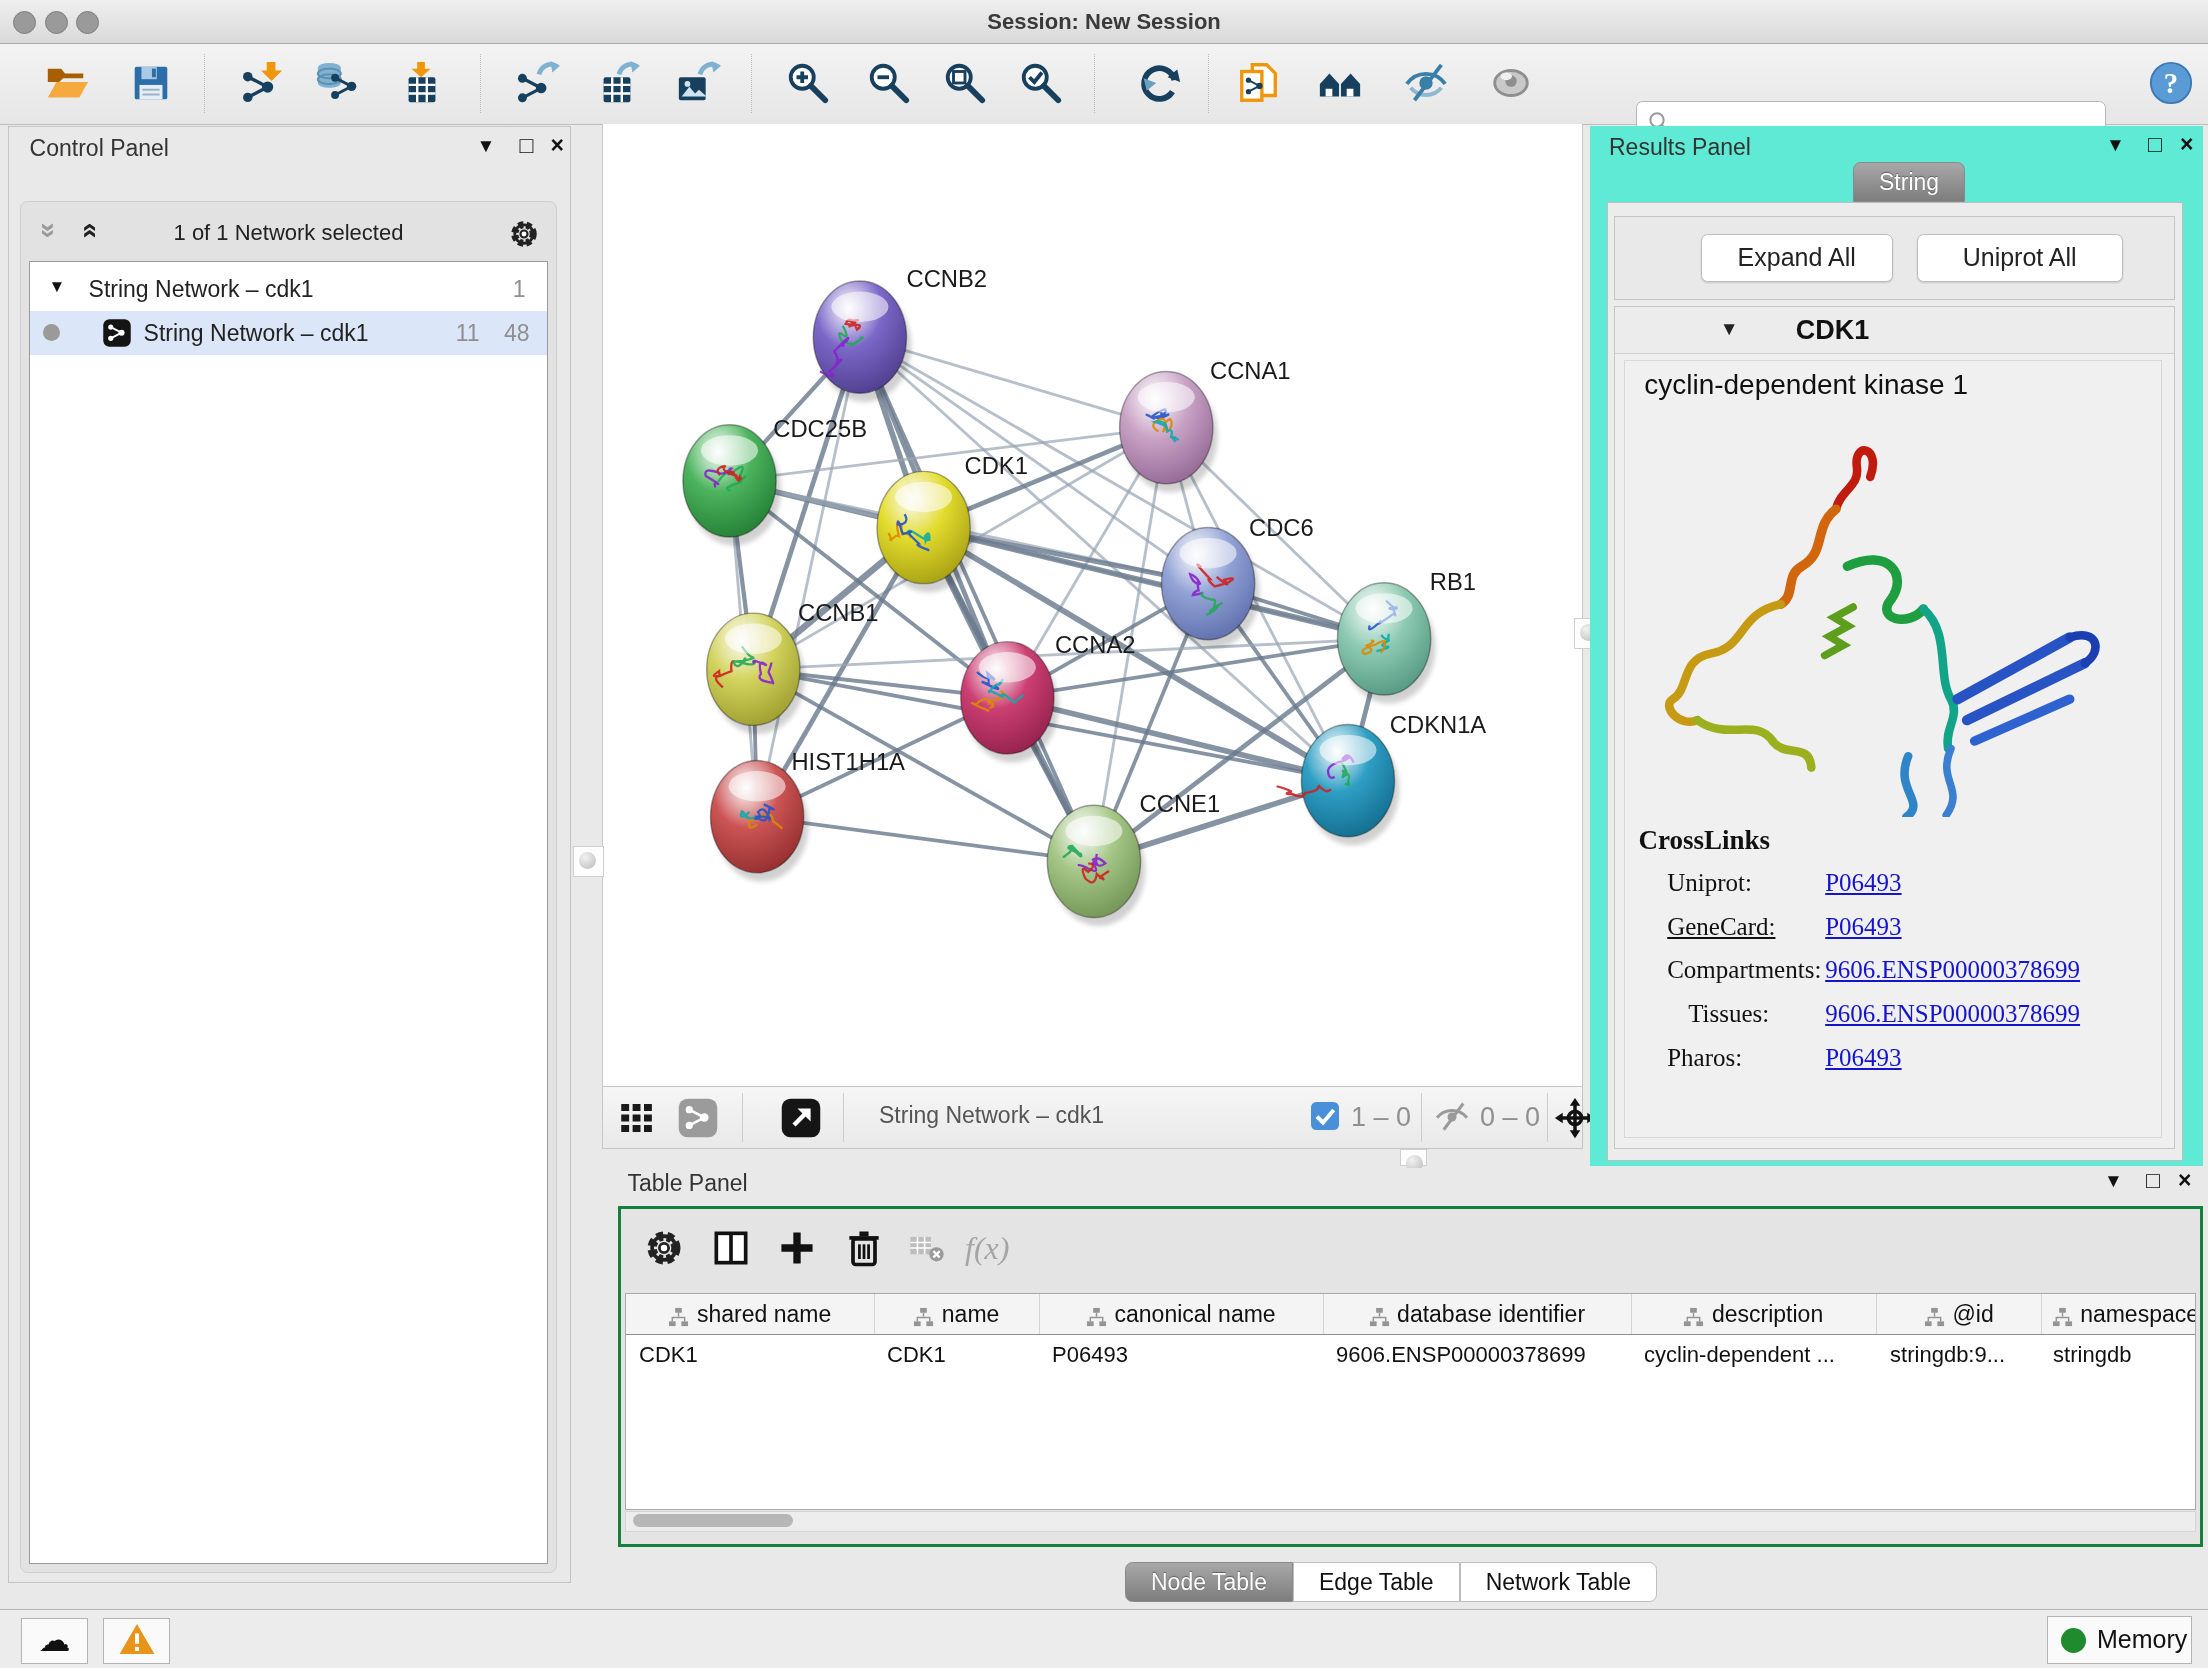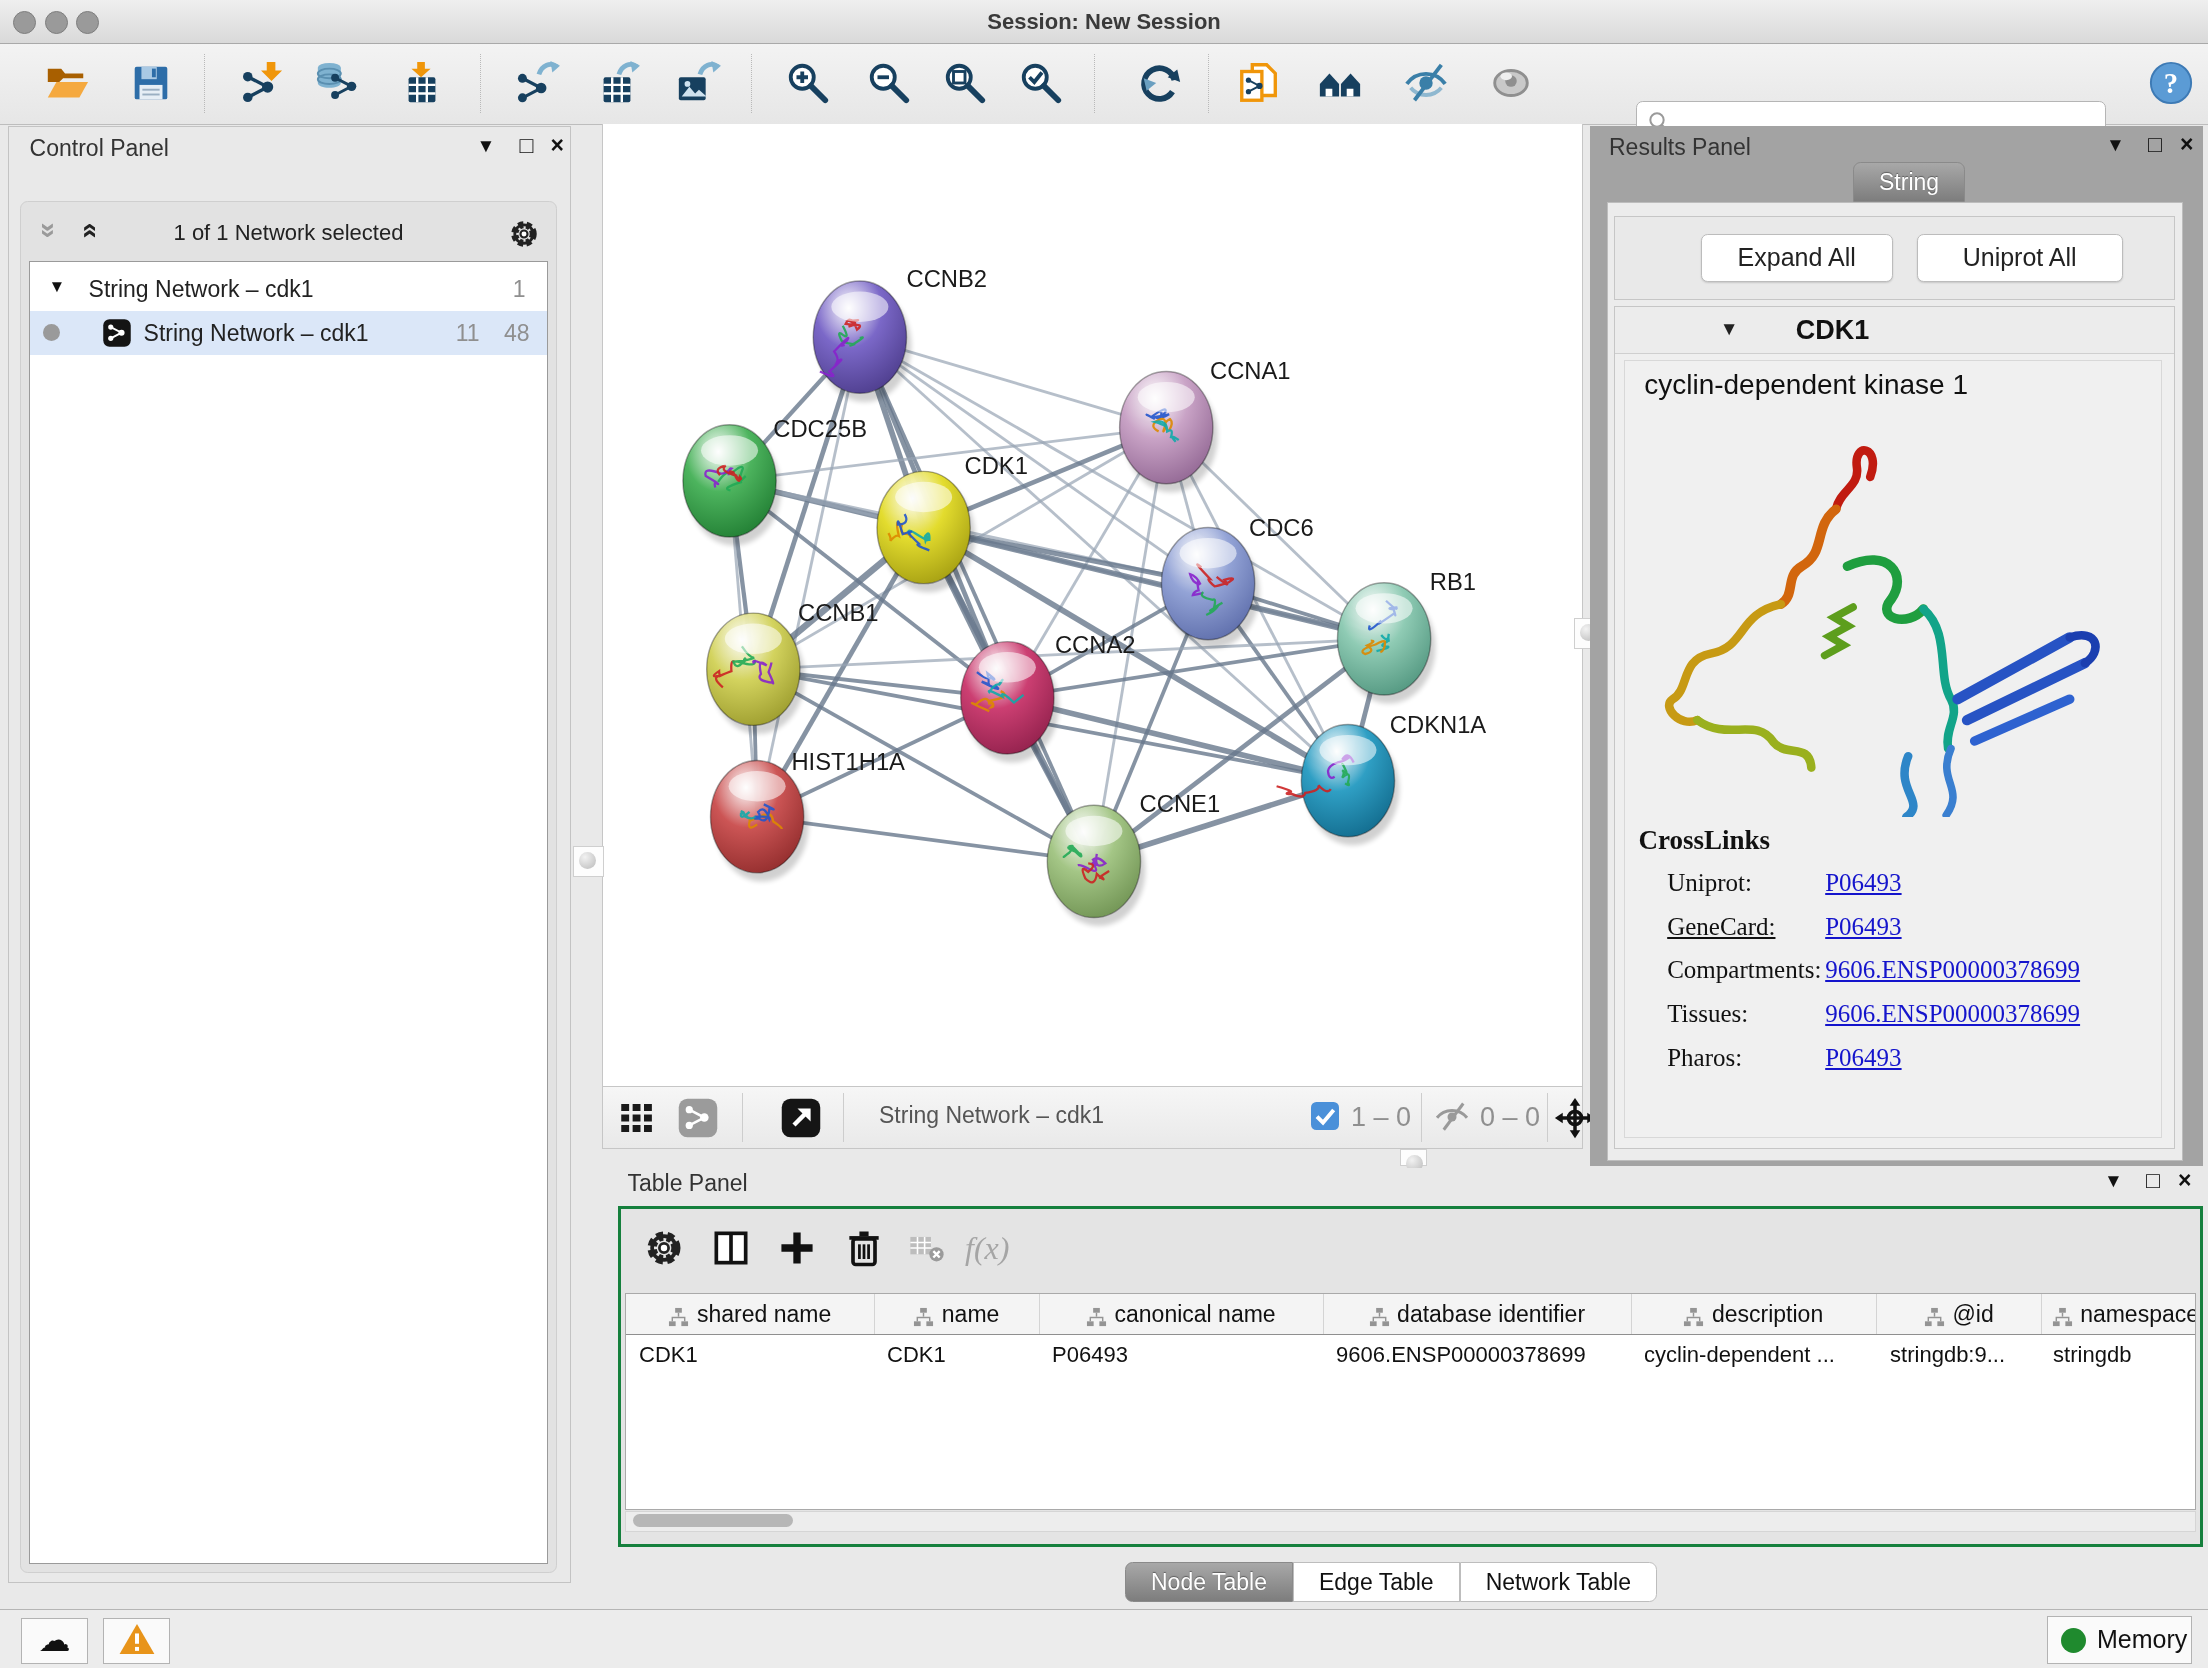--- a/index.html
+++ b/index.html
@@ -47,21 +47,21 @@
   
   .net-canvas{position:absolute;left:602px;top:124px;width:979px;height:963px;background:#fff;
      border-left:1px solid #c6c6c6;border-right:1px solid #c6c6c6;}
   .net-toolbar{position:absolute;left:602px;top:1086px;width:979px;height:61px;
      background:linear-gradient(#f6f6f6,#e9e9e9);border:1px solid #c6c6c6;}
   .nt-icon{position:absolute;top:9.5px;width:42px;height:42px;cursor:pointer;}
   .nt-div{position:absolute;top:5.7px;height:49px;border-left:1px solid #cdcdcd;}
   .nt-title{position:absolute;left:276px;top:15px;font-size:23px;color:#555;}
   .nt-count{position:absolute;top:15px;font-size:27px;color:#8f8f8f;}
   
-  .results-panel{position:absolute;left:1590px;top:126px;width:613px;height:1040px;background:#a3a3a3;}
+  .results-panel{position:absolute;left:1590px;top:126px;width:613px;height:1040px;background:#5eead4;}
   .rp-box{position:absolute;left:17px;top:76px;width:574px;height:957px;background:#ececec;
      border:1px solid #bdbdbd;}
   .rp-btnbox{position:absolute;left:5.7px;top:13.3px;width:559px;height:82px;background:#e9e9e9;
      border:1px solid #c6c6c6;}
   .rp-btn{position:absolute;top:17px;height:46px;line-height:44px;background:#fff;border:1px solid #bcbcbc;
      border-radius:6.7px;font-size:25px;text-align:center;cursor:pointer;box-shadow:0 1px 1.9px rgba(0,0,0,.15);}
   .rp-sec{position:absolute;left:5.7px;top:103px;width:559px;height:841px;border:1px solid #c6c6c6;background:#efefef;}
   .rp-sec-head{position:absolute;left:0;top:0;width:100%;height:46px;background:#ececec;
      border-bottom:1px solid #cfcfcf;}
   .rp-sec-head .nm{position:absolute;left:181px;top:7.6px;font-size:27px;font-weight:bold;color:#111;}
@@ -600,21 +600,21 @@
 </g>
           </svg>
         <div class="xl-head xl" style="top:464px">CrossLinks</div>
         <div id="xl-rows">
             <div class="xl-lbl xl" style="top: 508px;">Uniprot:</div>
             <div class="xl-val xl" style="top: 508px;">P06493</div>
             <div class="xl-lbl xl" style="top: 552px; text-decoration: underline;">GeneCard:</div>
             <div class="xl-val xl" style="top: 552px;">P06493</div>
             <div class="xl-lbl xl" style="top: 595px;">Compartments:</div>
             <div class="xl-val xl" style="top: 595px;">9606.ENSP00000378699</div>
-            <div class="xl-lbl xl" style="top: 639px;">Tissues:</div>
+            <div class="xl-lbl xl" style="top: 639px; margin-left: 21px;">Tissues:</div>
             <div class="xl-val xl" style="top: 639px;">9606.ENSP00000378699</div>
             <div class="xl-lbl xl" style="top: 683px;">Pharos:</div>
             <div class="xl-val xl" style="top: 683px;">P06493</div>
           </div>
       </div>
     </div>
   </div>
 </div>
 
 <div class="table-panel">

